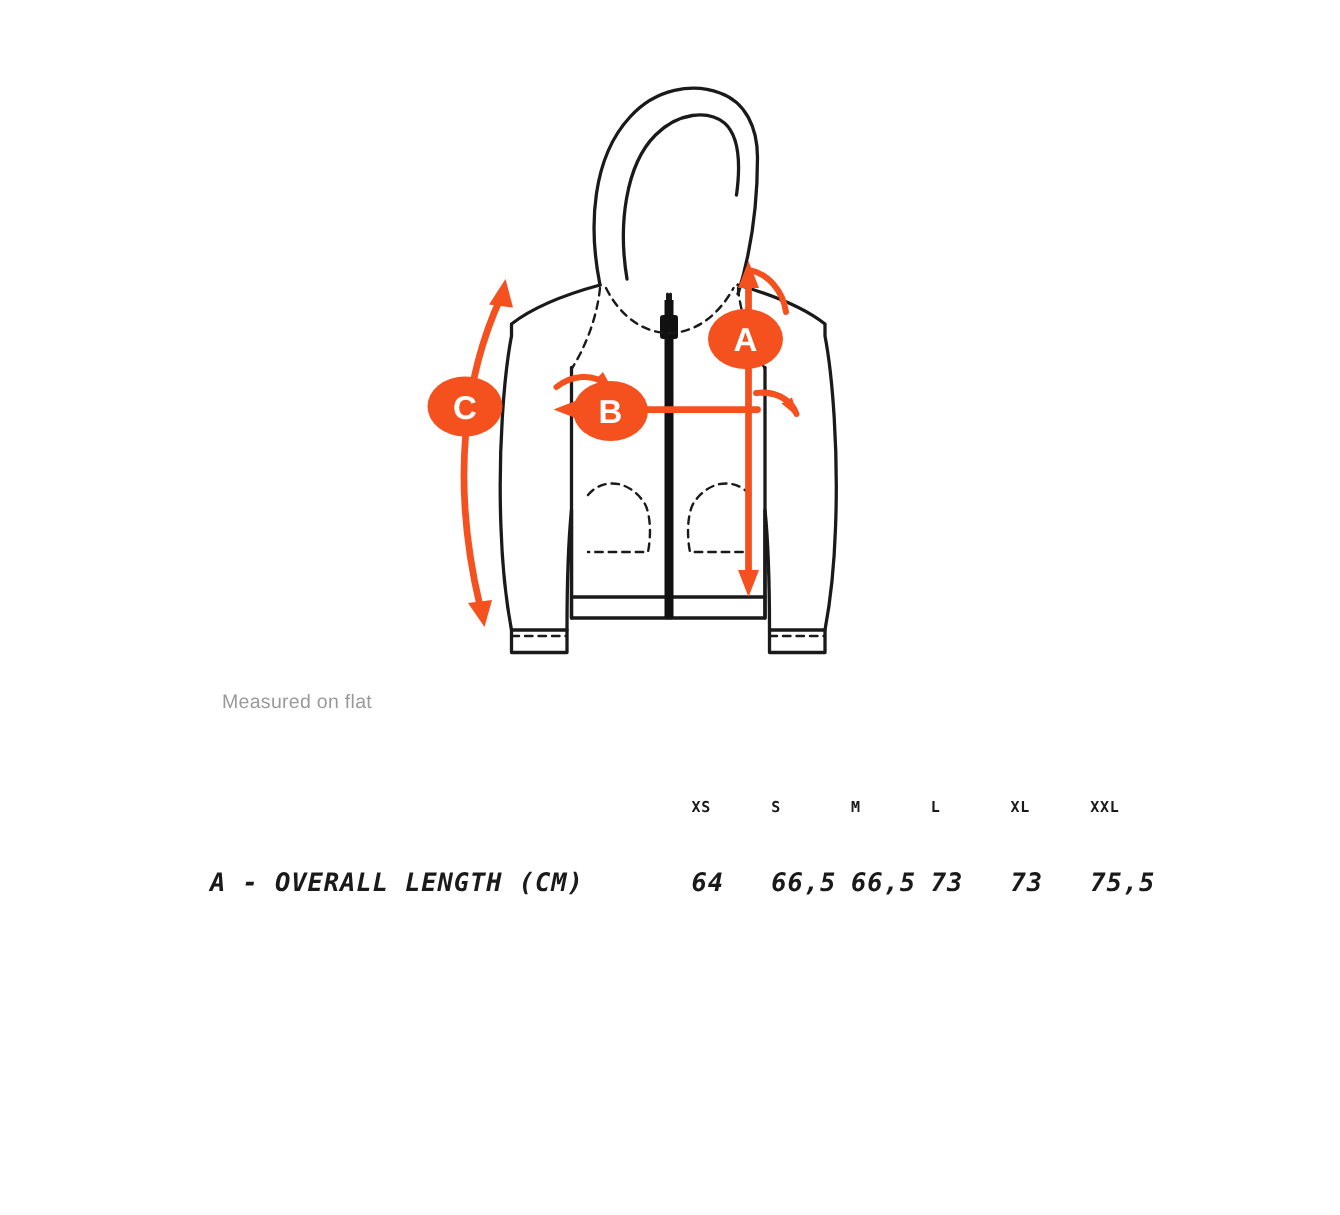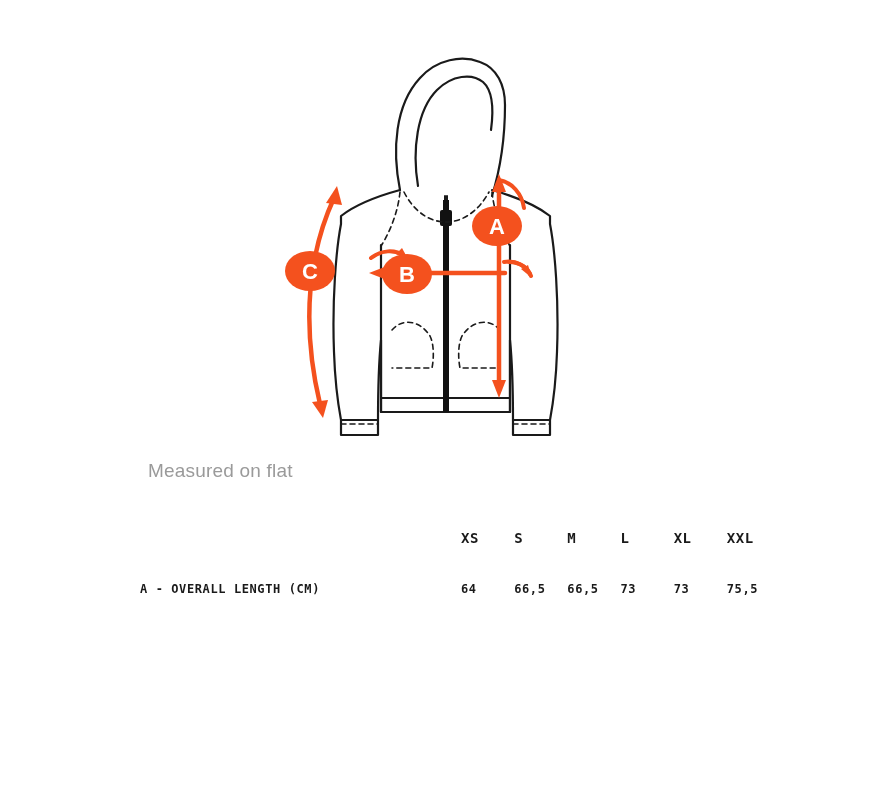--- a/index.html
+++ b/index.html
@@ -20,21 +20,21 @@
     left: 0;
     top: 0;
     width: 893px;
     height: 450px;
   }
 
   #caption {
     position: absolute;
     left: 148px;
     top: 460px;
-    font-size: 19px;
+    font-size: 13px;
     color: #9a9a9a;
     font-family: "Liberation Sans", sans-serif;
     letter-spacing: 0.2px;
   }
 
   #size-table {
     position: absolute;
     left: 140px;
     top: 515px;
     width: 640px;
@@ -44,31 +44,32 @@
 
   #size-table th,
   #size-table td {
     text-align: left;
     padding: 0;
     font-weight: bold;
     color: #1a1a1a;
   }
 
   #size-table thead th {
-    font-size: 14px;
+    font-size: 10px;
     height: 46px;
     vertical-align: middle;
     letter-spacing: 0.5px;
   }
 
   #size-table tbody td {
-    font-size: 12px;
+    font-size: 17px;
     height: 55px;
     vertical-align: middle;
     letter-spacing: 0.6px;
+    font-style: italic;
   }
 
   .row-label {
     width: 320px;
     white-space: nowrap;
   }
 
   .col-size {
     width: 53px;
     white-space: nowrap;

